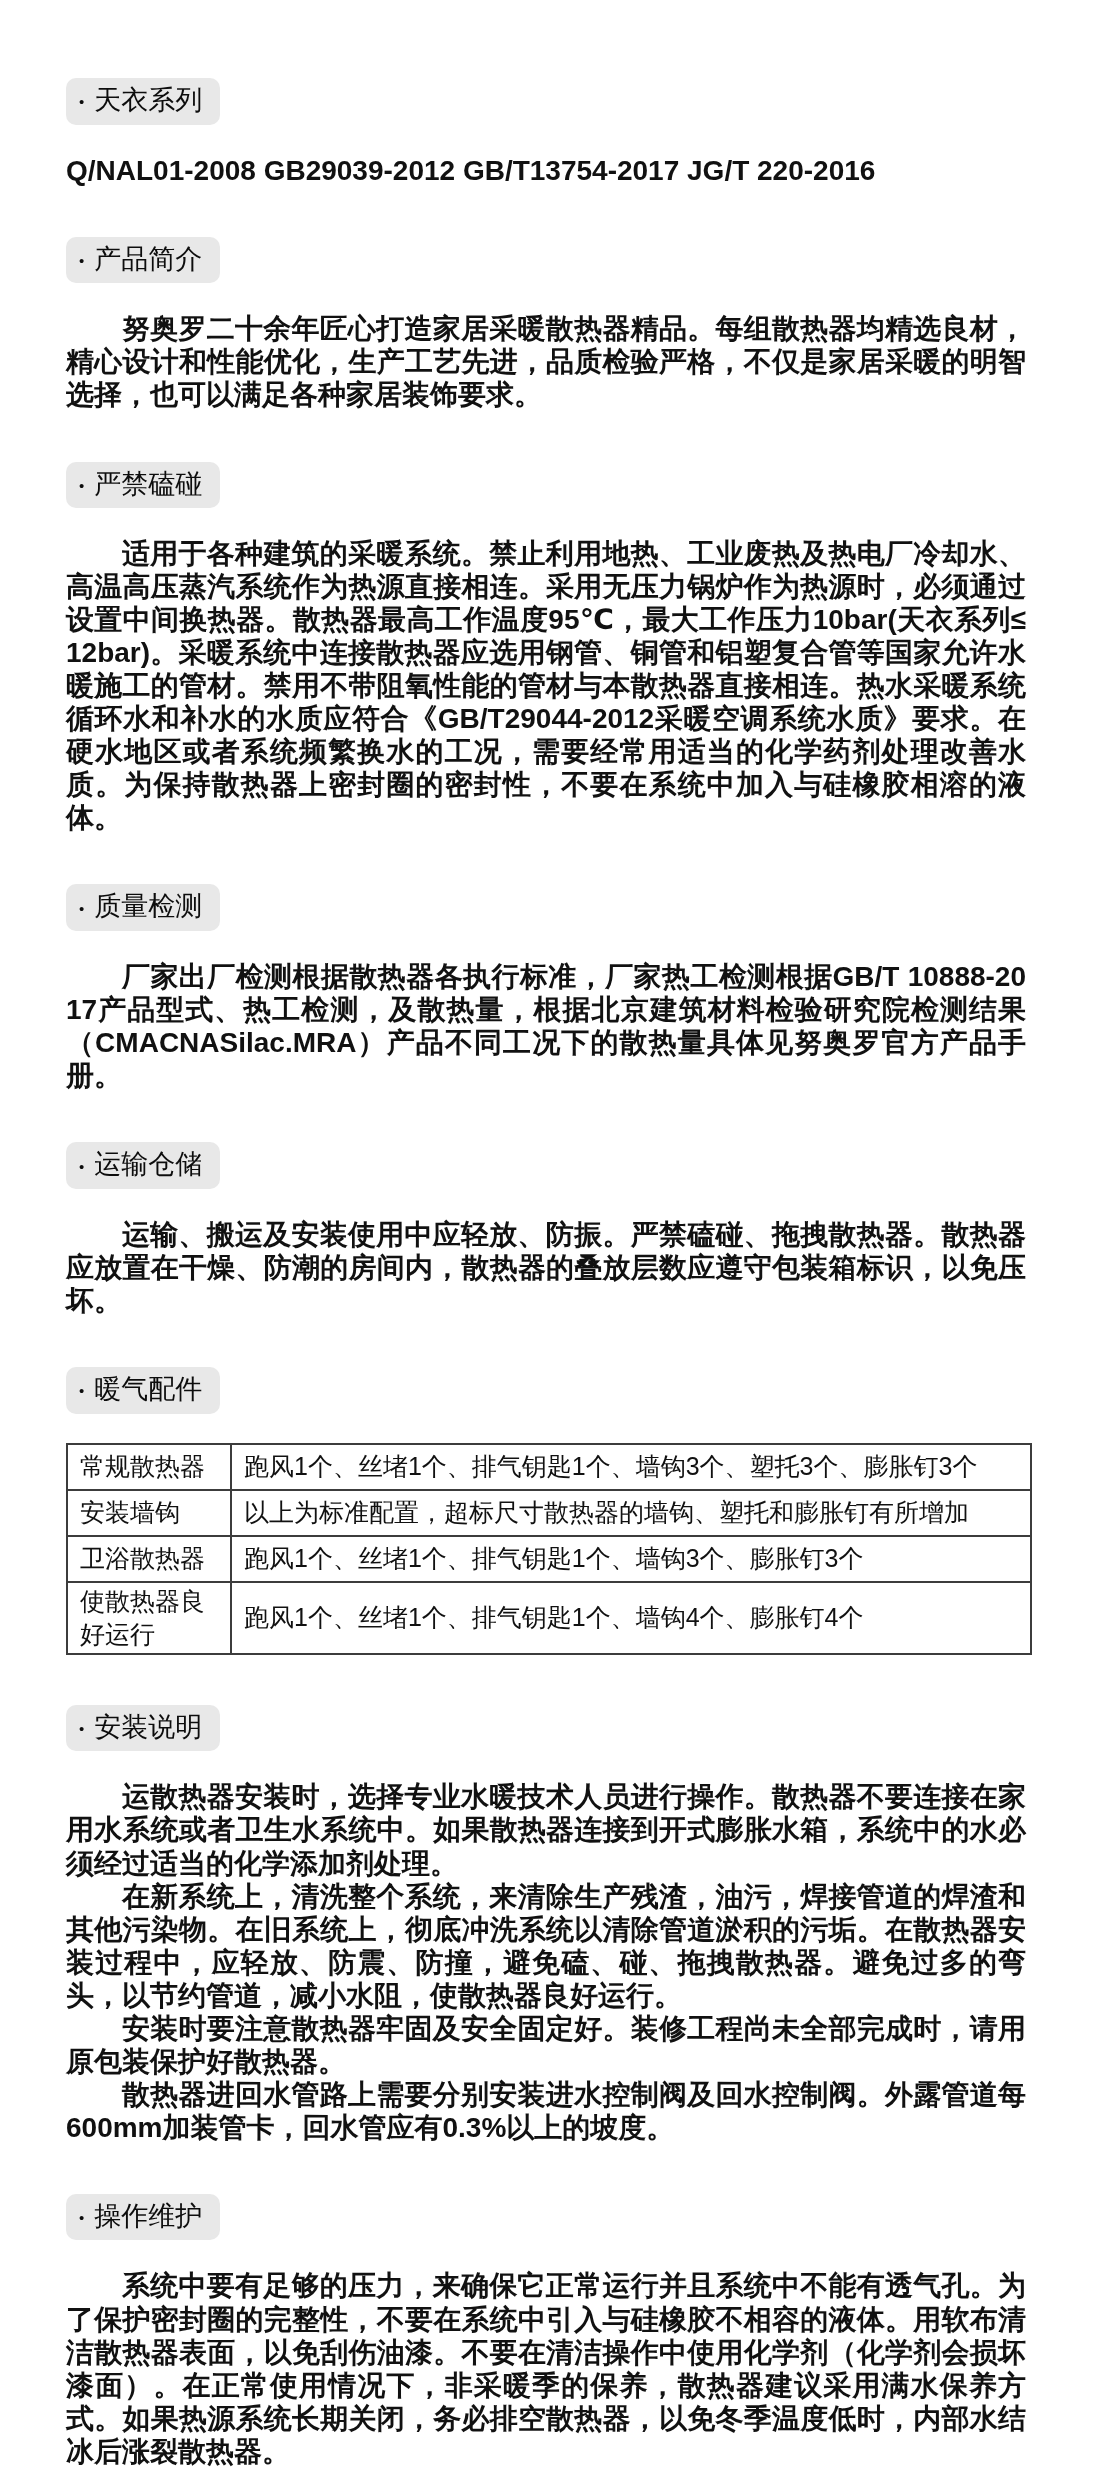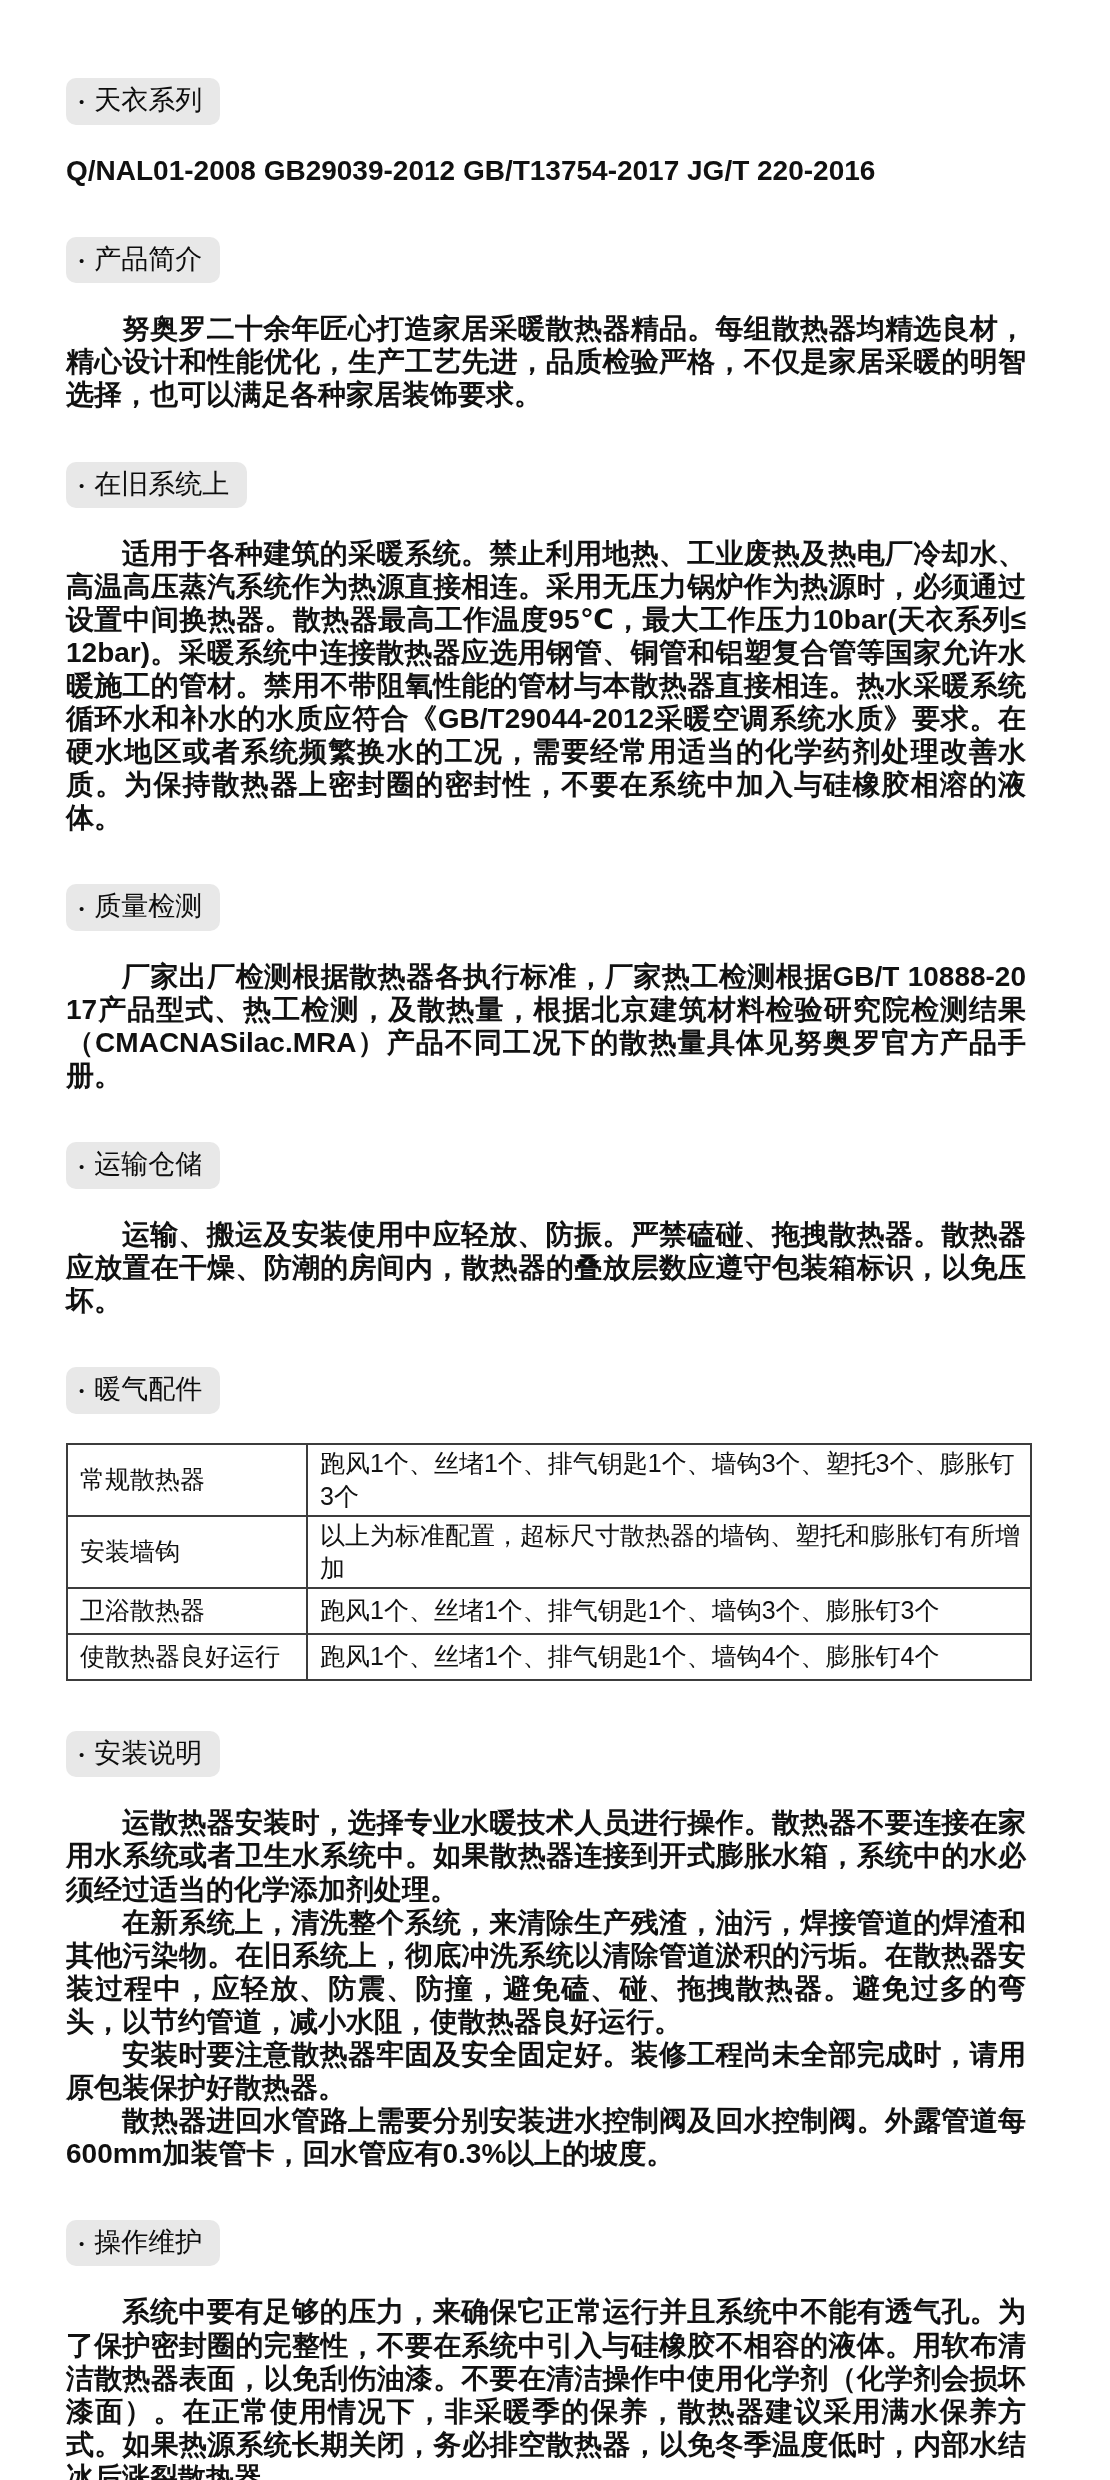--- a/index.html
+++ b/index.html
@@ -51,21 +51,21 @@
     table-layout: fixed;
     font-size: 25px;
     margin-top: 20px;
   }
   .acc-table td {
     border: 2px solid #3c3c3c;
     height: 46px;
     padding: 2px 4px 2px 12px;
     vertical-align: middle;
   }
-  .acc-table td.c1 { width: 240px; }
+  .acc-table td.c1 { width: 164px; }
 </style>
 </head>
 <body>
 
 <div class="page">
 
   <section class="sec">
     <div class="hdr-wrap">
       <div class="hdr">
         <span class="bullet">•</span>
@@ -82,21 +82,21 @@
         <span>产品简介</span>
       </div>
     </div>
     <p class="body">努奥罗二十余年匠心打造家居采暖散热器精品。每组散热器均精选良材，精心设计和性能优化，生产工艺先进，品质检验严格，不仅是家居采暖的明智选择，也可以满足各种家居装饰要求。</p>
   </section>
 
   <section class="sec">
     <div class="hdr-wrap">
       <div class="hdr">
         <span class="bullet">•</span>
-        <span>在旧系统上</span>
+        <span>严禁磕碰</span>
       </div>
     </div>
     <p class="body">适用于各种建筑的采暖系统。禁止利用地热、工业废热及热电厂冷却水、高温高压蒸汽系统作为热源直接相连。采用无压力锅炉作为热源时，必须通过设置中间换热器。散热器最高工作温度95℃，最大工作压力10bar(天衣系列≤12bar)。采暖系统中连接散热器应选用钢管、铜管和铝塑复合管等国家允许水暖施工的管材。禁用不带阻氧性能的管材与本散热器直接相连。热水采暖系统循环水和补水的水质应符合《GB/T29044-2012采暖空调系统水质》要求。在硬水地区或者系统频繁换水的工况，需要经常用适当的化学药剂处理改善水质。为保持散热器上密封圈的密封性，不要在系统中加入与硅橡胶相溶的液体。</p>
   </section>
 
   <section class="sec">
     <div class="hdr-wrap">
       <div class="hdr">
         <span class="bullet">•</span>
         <span>质量检测</span>

